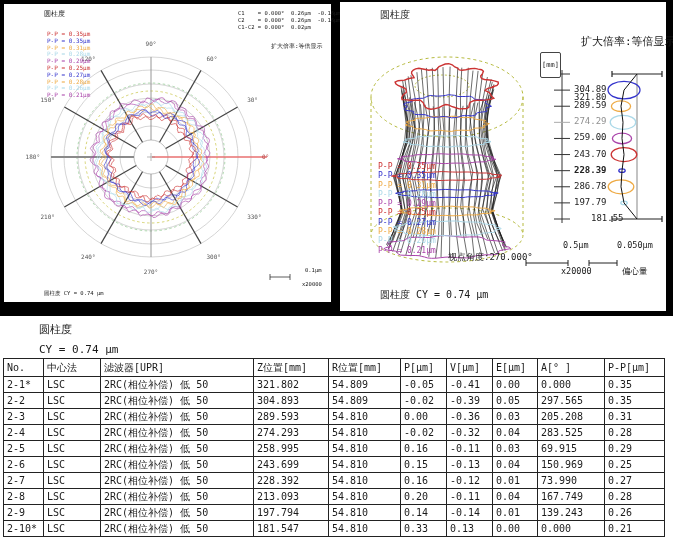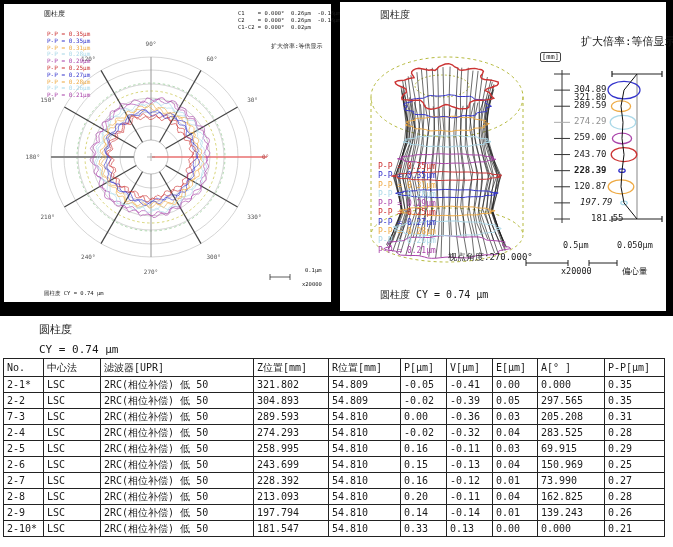--- a/index.html
+++ b/index.html
@@ -20,21 +20,21 @@
   .lp-footer{left:6px;top:286px;font-size:5.5px;}
   .rp-title{left:6px;top:6px;font-size:10px;}
   .rp-mag{left:207px;top:32px;font-size:11px;}
   .legend-right{left:4px;top:160px;font-size:8px;line-height:9.3px;}
   .rp-view{left:74px;top:249px;font-size:9px;}
   .rp-scale1-label{left:189px;top:238px;font-size:8.5px;}
   .rp-scale1-sub{left:187px;top:264px;font-size:8.5px;}
   .rp-scale2-label{left:243px;top:238px;font-size:8.5px;}
   .rp-scale2-sub{left:248px;top:264px;font-size:8.5px;}
   .rp-footer{left:6px;top:286px;font-size:10px;}
-  .rp-unit{left:200px;top:50px;font-size:7px;border:1px solid #444;border-radius:2px;padding:0 1px;background:#fff;}
+  .rp-unit{left:200px;top:50px;font-size:7px;border:1px solid #444;border-radius:2px;padding:8px 1px;background:#fff;}
   .bt-title{left:5px;top:6px;font-size:11px;}
   .bt-cy{left:5px;top:27px;font-size:11px;}
   table.res{position:absolute;left:3px;top:42px;border-collapse:collapse;table-layout:fixed;}
   table.res td,table.res th{border:1px solid #222;font-weight:normal;font-size:10px;
      padding:0 3px;height:15px;overflow:hidden;white-space:nowrap;}
   table.res th{text-align:left;height:17px;}
   table.res td{text-align:left;}
 </style>
 </head>
 <body>
@@ -209,22 +209,22 @@
     <div class="abs rp-scale2-sub">偏心量</div>
     <div class="abs rp-footer">圆柱度 CY = 0.74 µm</div>
     <div id="z-labels">
         <div style="position: absolute; white-space: pre; left: 234px; top: 66px; font-size: 9px; color: rgb(34, 34, 34); margin-top: 24px;">321.80</div>
         <div style="position: absolute; white-space: pre; left: 234px; top: 82.1px; font-size: 9px; color: rgb(34, 34, 34);">304.89</div>
         <div style="position: absolute; white-space: pre; left: 234px; top: 98.2px; font-size: 9px; color: rgb(34, 34, 34);">289.59</div>
         <div style="position: absolute; white-space: pre; left: 234px; top: 114.3px; font-size: 9px; color: rgb(144, 144, 144);">274.29</div>
         <div style="position: absolute; white-space: pre; left: 234px; top: 130.4px; font-size: 9px; color: rgb(34, 34, 34);">259.00</div>
         <div style="position: absolute; white-space: pre; left: 234px; top: 146.6px; font-size: 9px; color: rgb(34, 34, 34);">243.70</div>
         <div style="position: absolute; white-space: pre; left: 234px; top: 162.7px; font-size: 9px; color: rgb(34, 34, 34); font-weight: bold;">228.39</div>
-        <div style="position: absolute; white-space: pre; left: 234px; top: 178.8px; font-size: 9px; color: rgb(34, 34, 34);">120.87</div>
-        <div style="position: absolute; white-space: pre; left: 240px; top: 194.9px; font-size: 9px; color: rgb(34, 34, 34); font-style: italic;">197.79</div>
+        <div style="position: absolute; white-space: pre; left: 234px; top: 178.8px; font-size: 9px; color: rgb(34, 34, 34);">286.78</div>
+        <div style="position: absolute; white-space: pre; left: 234px; top: 194.9px; font-size: 9px; color: rgb(34, 34, 34);">197.79</div>
         <div style="position: absolute; white-space: pre; left: 251px; top: 211px; font-size: 9px; color: rgb(34, 34, 34);">181.55</div>
       </div>
   </div>
 
   <div class="bottom-sec">
     <div class="abs bt-title">圆柱度</div>
     <div class="abs bt-cy">CY = 0.74 µm</div>
     <table class="res" id="result-table">
         <colgroup>
           <col style="width: 40px;">
@@ -271,21 +271,21 @@
             <td>2RC(相位补偿) 低 50</td>
             <td>304.893</td>
             <td>54.809</td>
             <td>-0.02</td>
             <td>-0.39</td>
             <td>0.05</td>
             <td>297.565</td>
             <td>0.35</td>
           </tr>
           <tr>
-            <td>7-3</td>
+            <td>2-3</td>
             <td>LSC</td>
             <td>2RC(相位补偿) 低 50</td>
             <td>289.593</td>
             <td>54.810</td>
             <td>0.00</td>
             <td>-0.36</td>
             <td>0.03</td>
             <td>205.208</td>
             <td>0.31</td>
           </tr>
@@ -339,21 +339,21 @@
           </tr>
           <tr>
             <td>2-8</td>
             <td>LSC</td>
             <td>2RC(相位补偿) 低 50</td>
             <td>213.093</td>
             <td>54.810</td>
             <td>0.20</td>
             <td>-0.11</td>
             <td>0.04</td>
-            <td>162.825</td>
+            <td>167.749</td>
             <td>0.28</td>
           </tr>
           <tr>
             <td>2-9</td>
             <td>LSC</td>
             <td>2RC(相位补偿) 低 50</td>
             <td>197.794</td>
             <td>54.810</td>
             <td>0.14</td>
             <td>-0.14</td>

